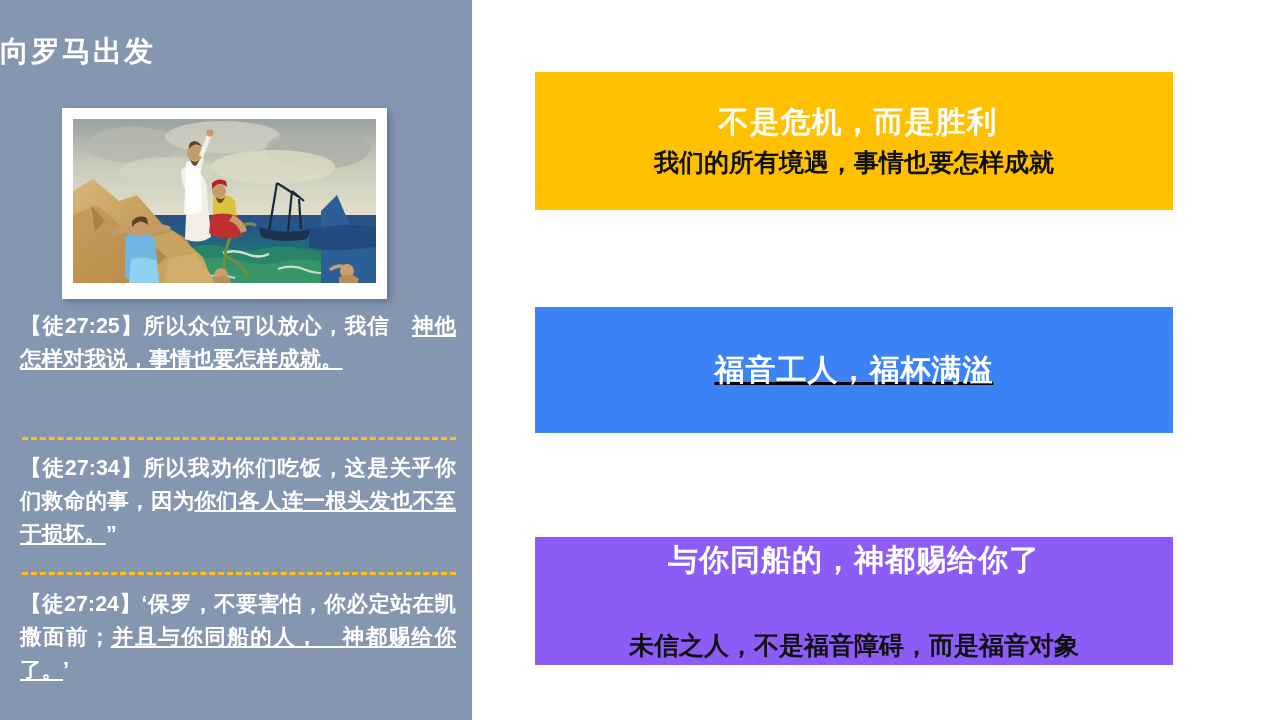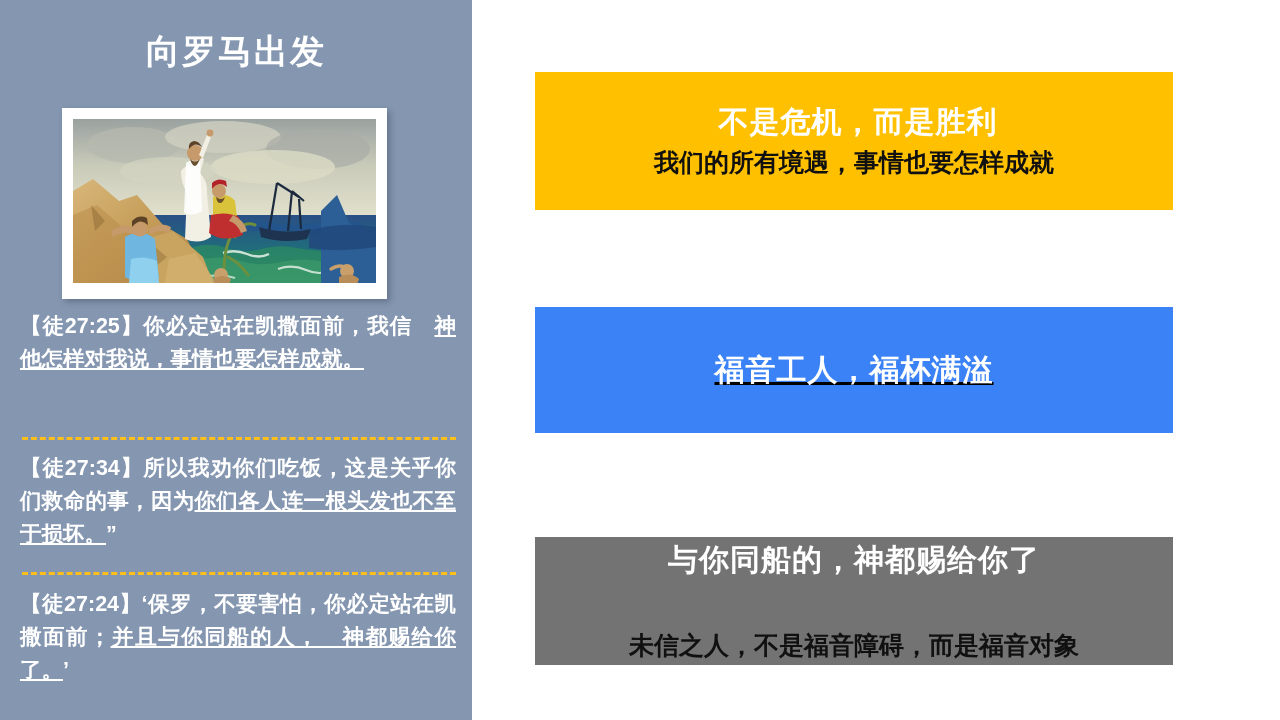--- a/index.html
+++ b/index.html
@@ -24,23 +24,22 @@
     height: 720px;
     background: #8496b0;
     box-sizing: border-box;
   }
 
   #slide-title {
     position: absolute;
     left: 0;
     top: 28px;
     width: 472px;
-    text-align: center;
     color: #ffffff;
-    font-size: 34px;
+    font-size: 29px;
     font-weight: bold;
     letter-spacing: 2px;
     line-height: 46px;
   }
 
   
   #picture-frame {
     position: absolute;
     left: 62px;
     top: 108px;
@@ -226,21 +225,21 @@
 
       <g>
         <circle cx="274" cy="152" r="7" fill="#c9a06c"></circle>
         <path d="M266 158 q12 -6 20 2 l-2 6 h-18 z" fill="#b98d58"></path>
         <path d="M258 150 q10 -6 16 0" stroke="#c9a06c" stroke-width="3.4" fill="none" stroke-linecap="round"></path>
       </g>
     </svg>
   </div>
 
   <div class="verse" id="verse-1">
-    <span>【徒27:25】</span><span>你必定站在凯撒面前，我信　</span><span class="u">神他怎样对我说，事情也要怎样成就。</span><span></span>
+    <span>【徒27:25】</span><span>所以众位可以放心，我信　</span><span class="u">神他怎样对我说，事情也要怎样成就。</span><span></span>
   </div>
 
   <div class="divider" id="divider-1" style="border-top-color: rgb(255, 191, 26);"></div>
 
   <div class="verse" id="verse-2">
     <span>【徒27:34】</span><span>所以我劝你们吃饭，这是关乎你们救命的事，因为</span><span class="u">你们各人连一根头发也不至于损坏。</span><span>”</span>
   </div>
 
   <div class="divider" id="divider-2" style="border-top-color: rgb(255, 191, 26);"></div>
 
@@ -252,16 +251,16 @@
 
 <div class="msg-box" id="box-yellow" style="background: rgb(255, 192, 0);">
   <div class="msg-head" style="color: rgb(255, 255, 255); margin-left: 8px;">不是危机，而是胜利</div>
   <div class="msg-sub" style="color: rgb(16, 16, 16);">我们的所有境遇，事情也要怎样成就</div>
 </div>
 
 <div class="msg-box" id="box-blue" style="background: #3b82f6; text-decoration: underline;">
   <div class="msg-head" style="color: rgb(255, 255, 255);">福音工人，福杯满溢</div>
 </div>
 
-<div class="msg-box" id="box-orange" style="background: #737373;">
+<div class="msg-box" id="box-orange" style="background: #8b5cf6;">
   <div class="msg-head" style="color: rgb(255, 255, 255);">与你同船的，神都赐给你了</div>
   <div class="msg-sub" style="color: rgb(16, 16, 16); margin-top: 45px;">未信之人，不是福音障碍，而是福音对象</div>
 </div>
 
 </body></html>

